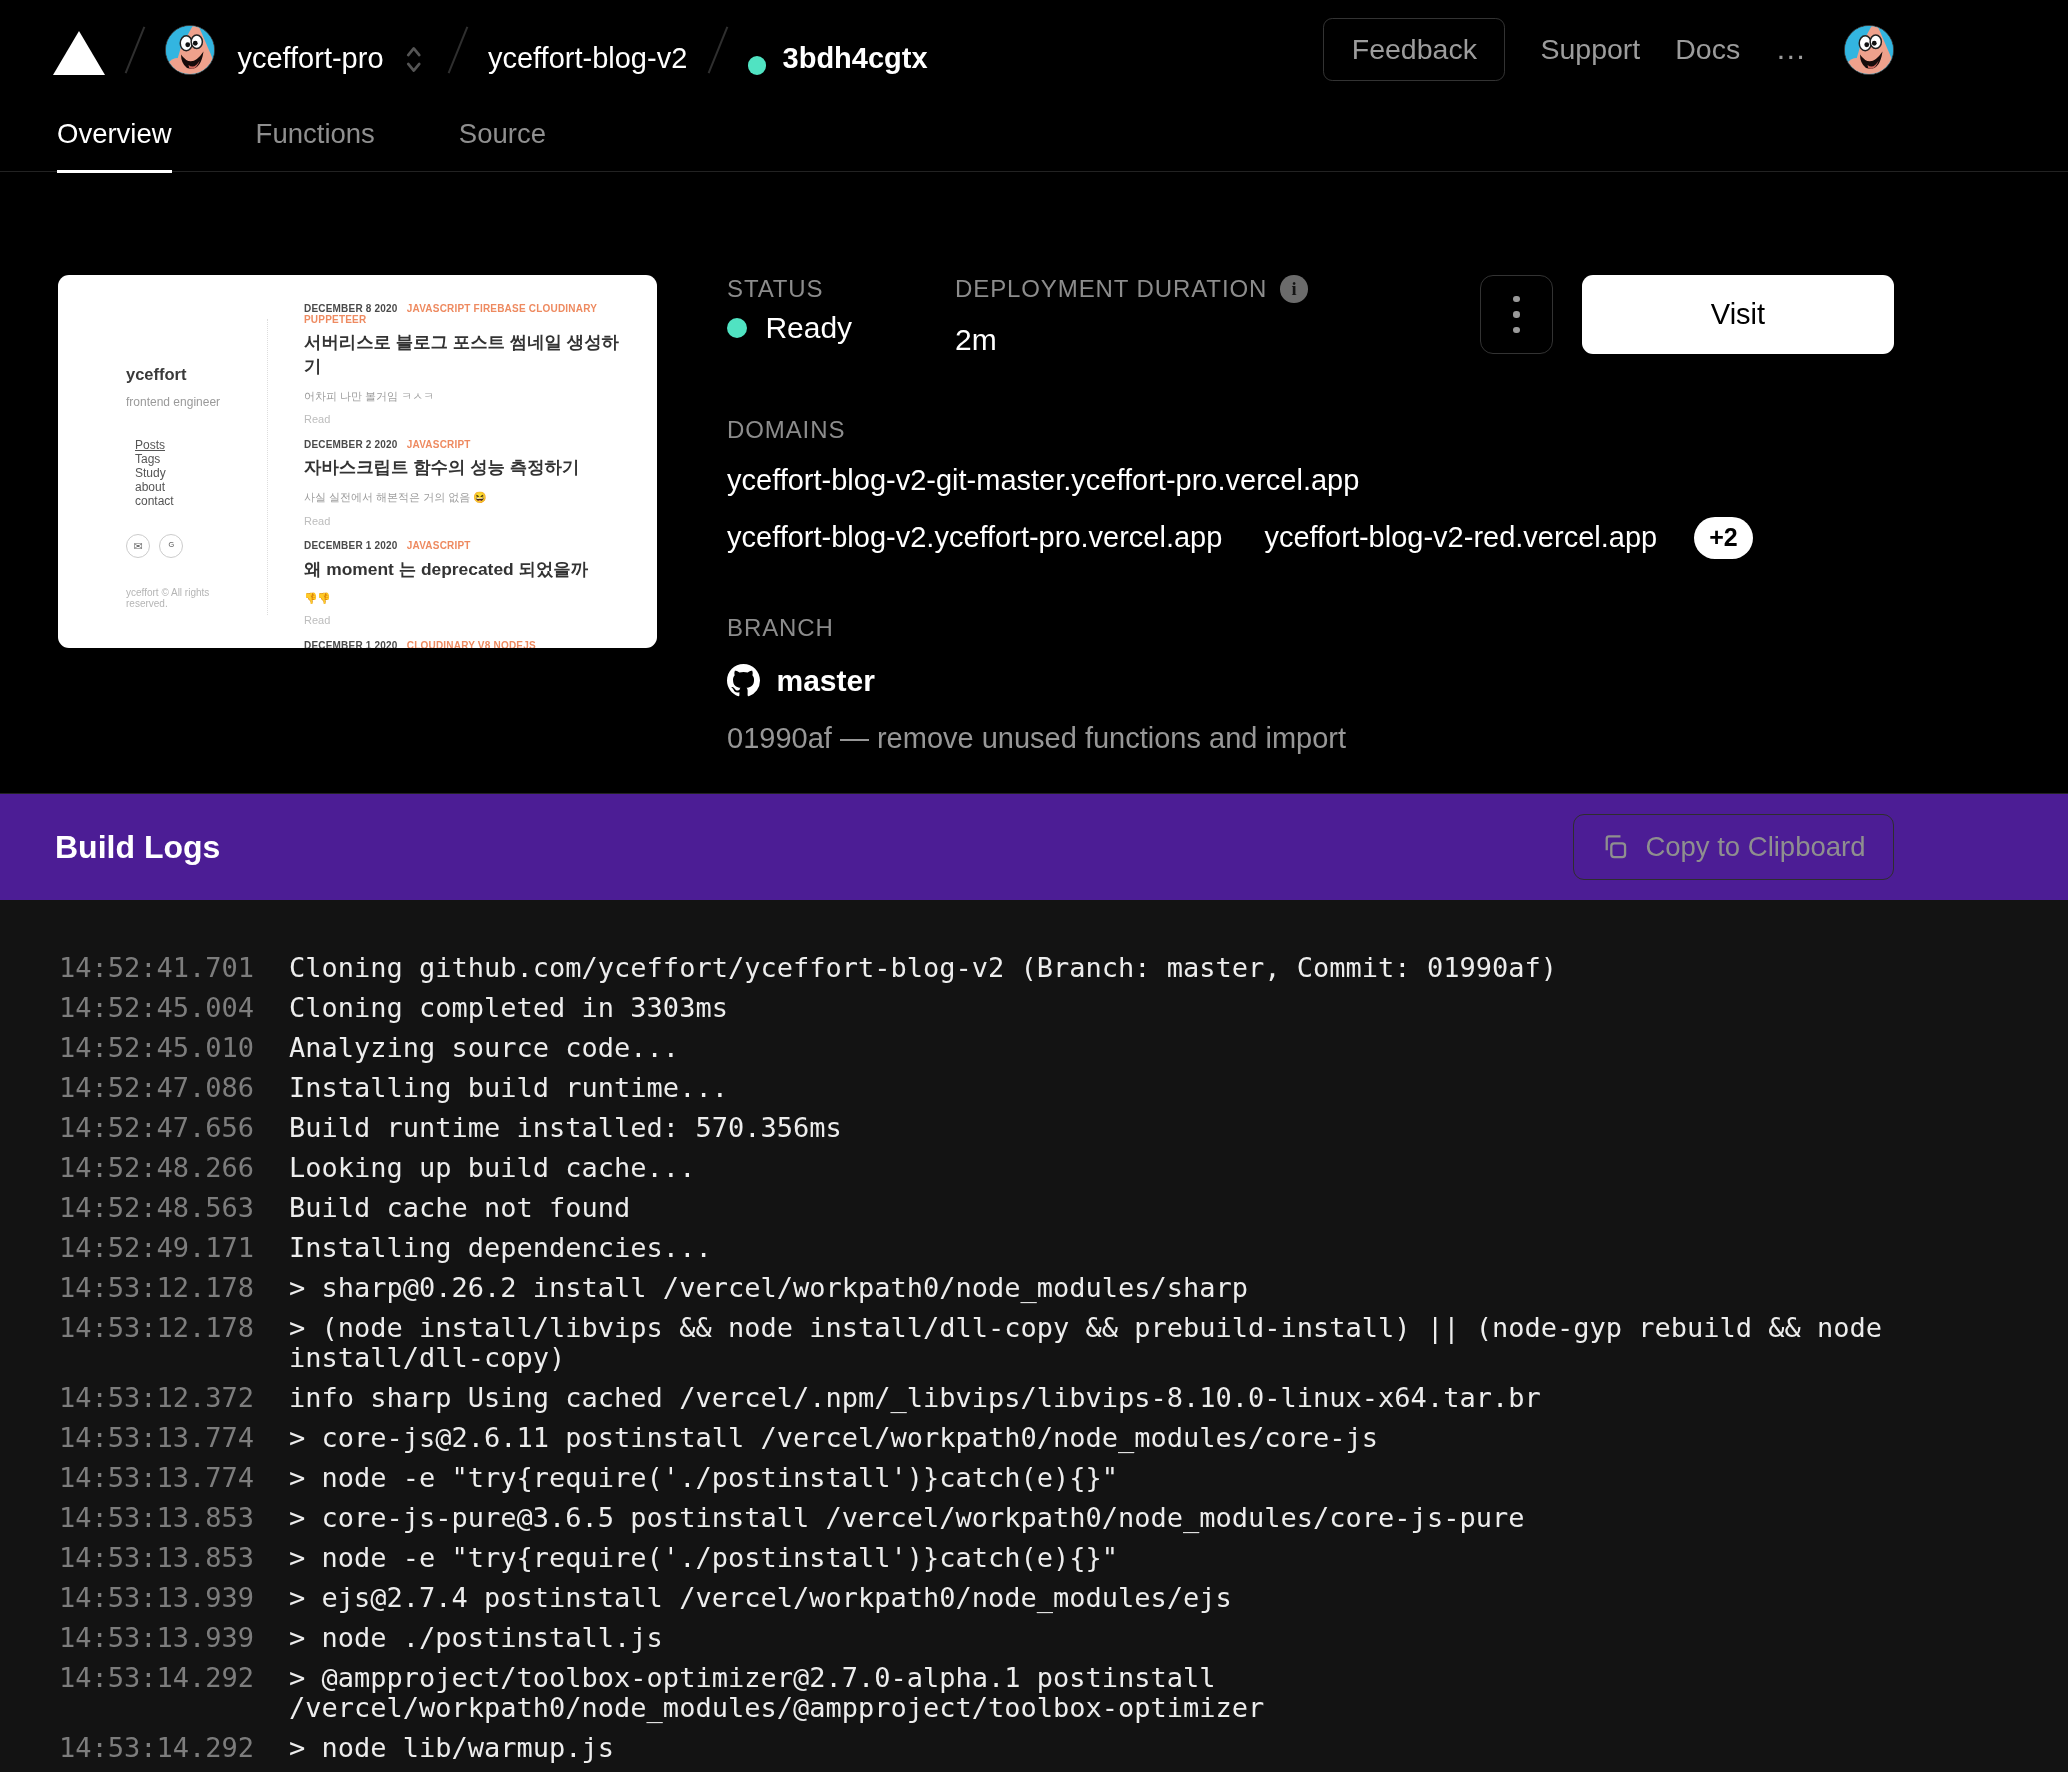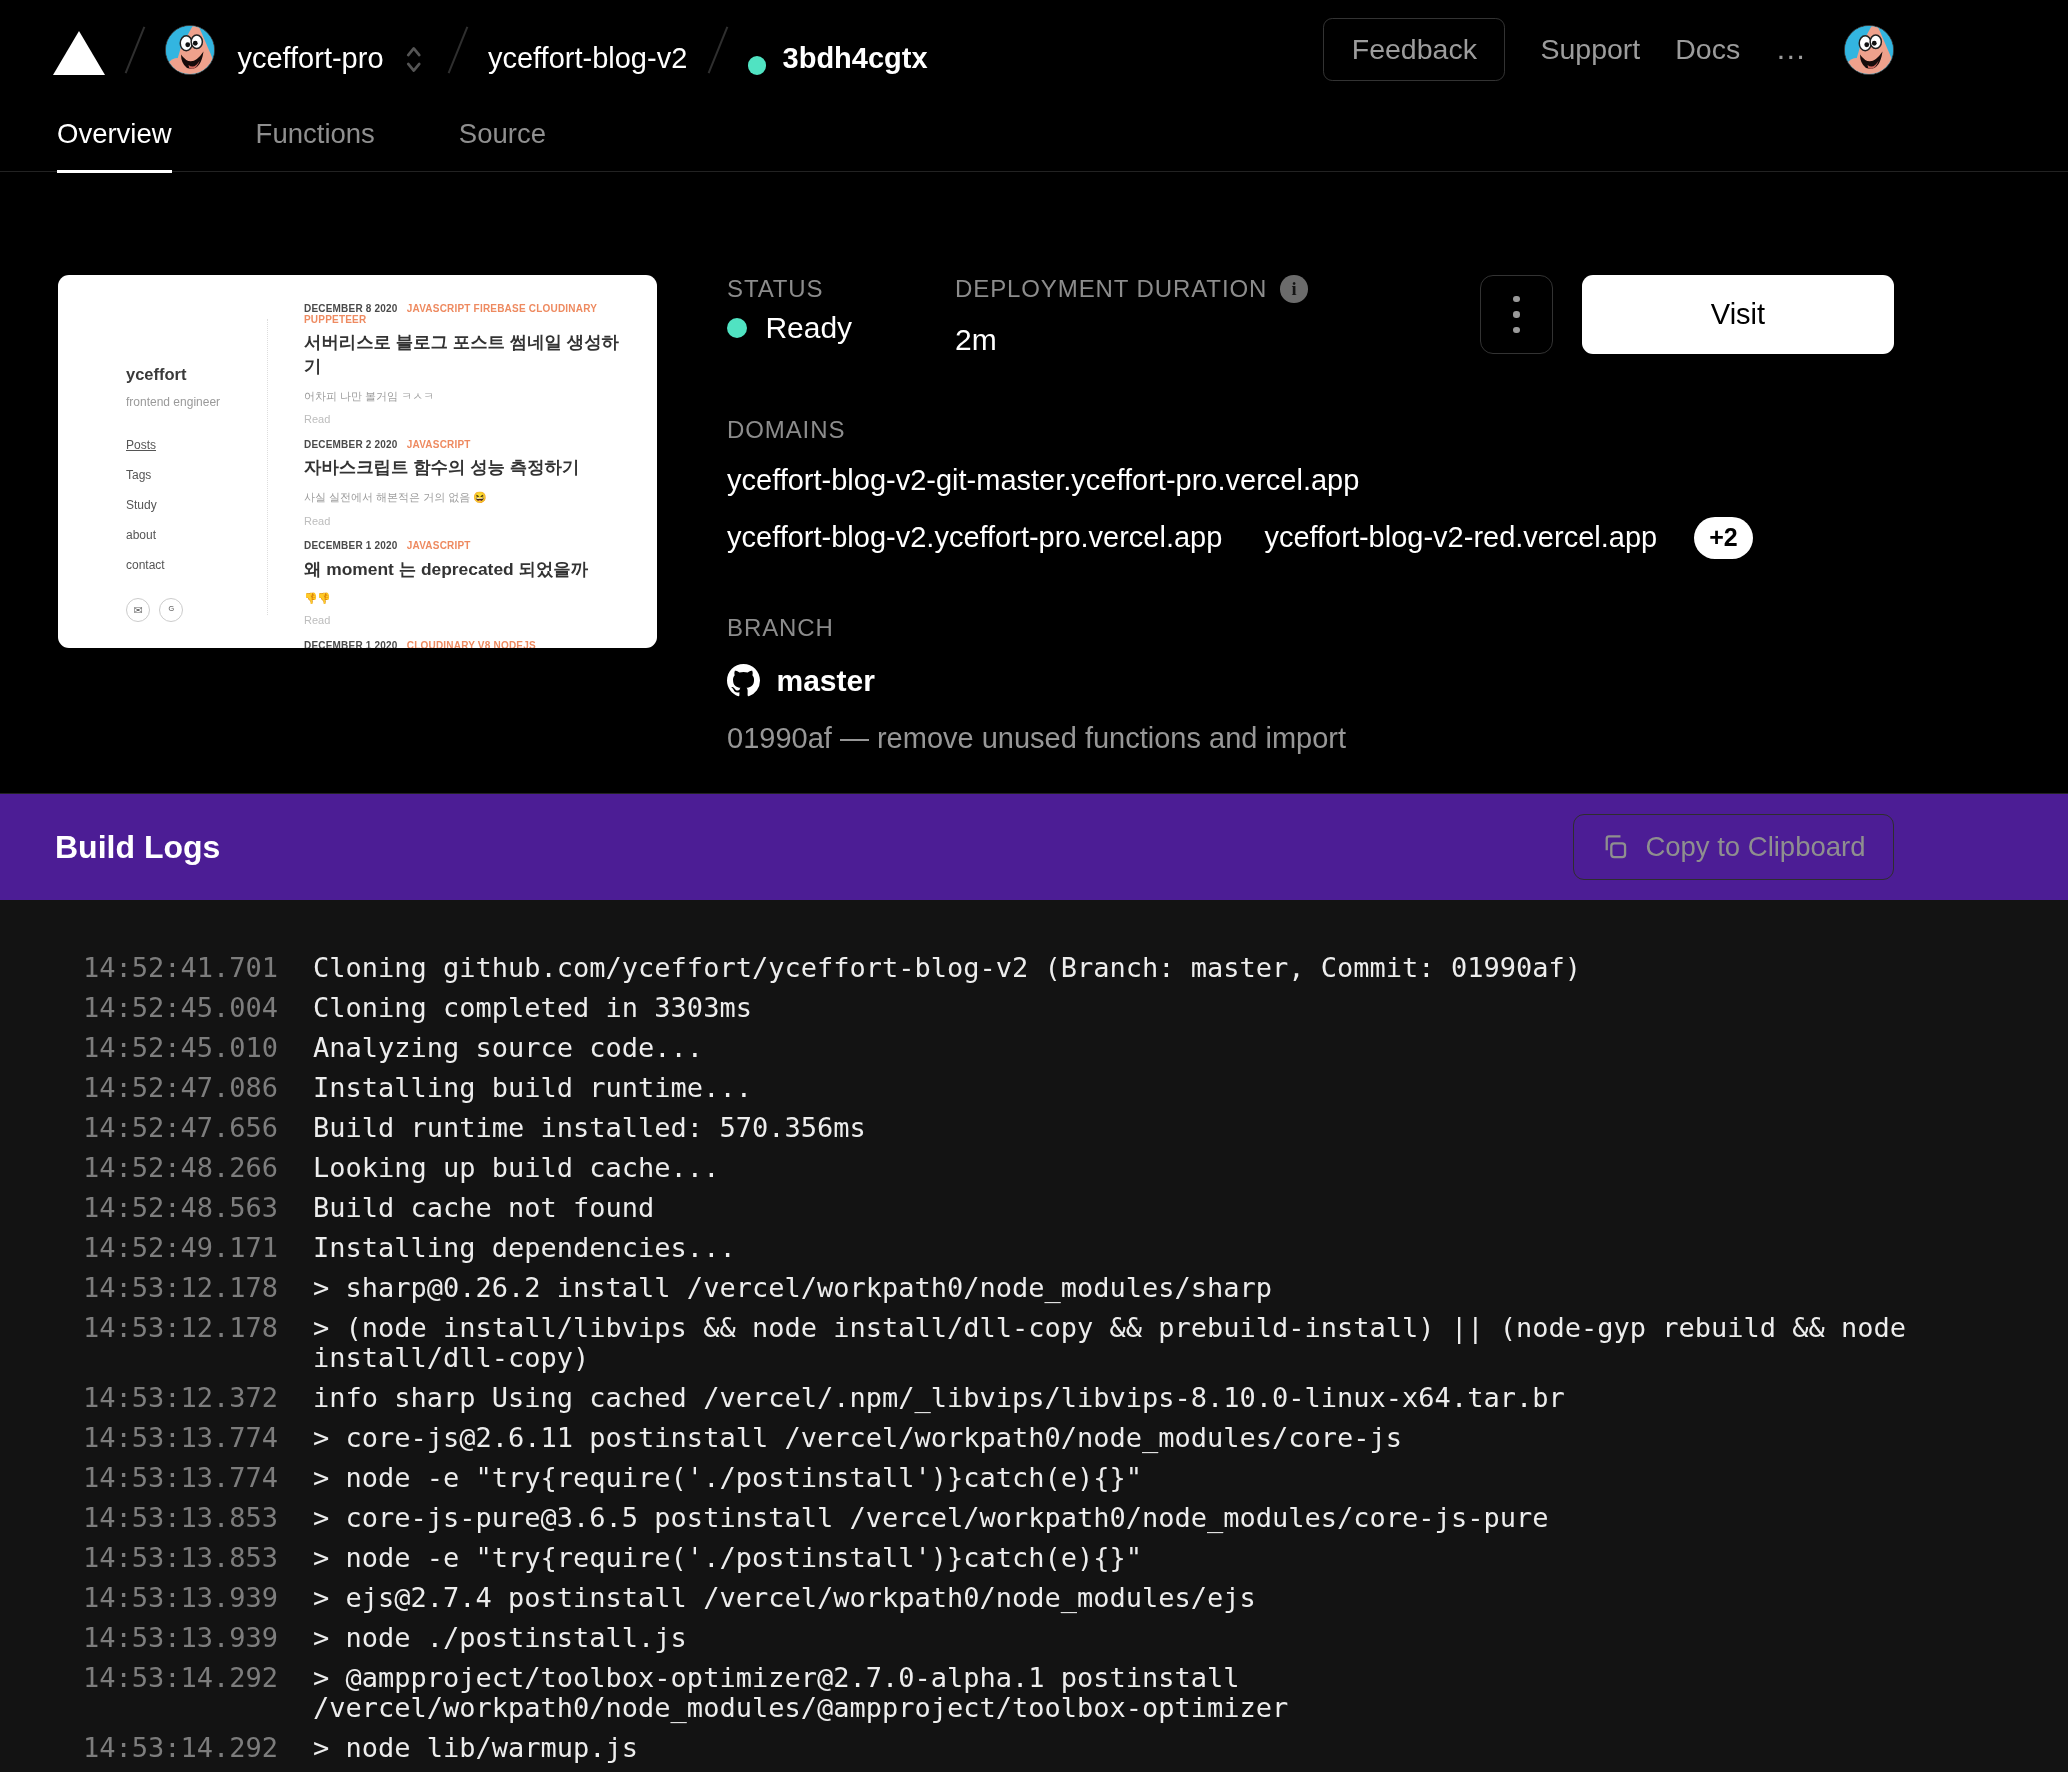--- a/index.html
+++ b/index.html
@@ -31,21 +31,21 @@
   .tabs { display:flex; align-items:stretch; height:73px; padding:0 174px 0 57px; border-bottom:1.8px solid #222;gap:33px; }
   .tab { display:flex; align-items:center; margin-right:51px; font-size:27.5px; color:#8f8f8f; border-bottom:3.7px solid transparent; margin-bottom:-1.8px; cursor:pointer; }
   .tab.active { color:#fff; border-color:#fff; font-weight:500; }
 
   
   .overview { display:flex; align-items:flex-start; height:621px; padding:103px 174px 0 58px; }
   .thumb-card { width:599px; height:373px; background:#fff; border-radius:11px; overflow:hidden; display:flex; color:#333; flex-shrink:0; cursor:pointer; }
   .thumb-sidebar { width:209px; flex-shrink:0; padding:90px 14.7px 0 68px; }
   .site-name { font-size:16.5px; font-weight:700; color:#3a3a3a; }
   .site-role { font-size:12px; color:#9a9a9a; margin-top:11px; }
-  .site-nav { margin-top:29px; display:flex; flex-direction:column; gap:16px; font-size:12px; color:#555; }
+  .site-nav { margin-top:29px; display:flex; flex-direction:column; gap:0; font-size:12px; color:#555;margin-left:9px; }
   .site-nav span.current { text-decoration:underline; }
   .site-icons { display:flex; gap:9.2px; margin-top:26px; }
   .site-icon { width:24px; height:24px; border-radius:50%; border:0.9px solid #ccc; display:flex; align-items:center; justify-content:center; font-size:11px; color:#666; }
   .site-footer { margin-top:29px; font-size:10px; color:#b5b5b5; }
   .thumb-main { flex:1; padding:27.5px 22px 0 37px; position:relative; overflow:hidden; }
   .thumb-main::before { content:''; position:absolute; left:0; top:44px; bottom:33px; border-left:1.8px dotted #ddd; }
   .post { margin-bottom:13.8px; }
   .post-meta { font-size:10px; font-weight:700; letter-spacing:0.2px; }
   .post-date { color:#4a4a4a; margin-right:9.2px; }
   .post-tags { color:#ee8a60; }
@@ -78,21 +78,21 @@
   .gh-icon { width:33px; height:33px; fill:#fff; }
   .commit { margin-top:24px; font-size:29px; color:#979797; }
 
   
   .build-header { border-top:1.8px solid #232323; display:flex; align-items:center; justify-content:space-between; height:107px; padding:0 174px 0 55px; background:#4c1d95; }
   .build-title { font-size:32px; font-weight:700; }
   .copy-btn { display:flex; align-items:center; gap:16.5px; border:1.8px solid #2e2e2e; border-radius:11px; padding:15.6px 27.5px; font-size:27.5px; color:#8f8f8f; background:transparent; cursor:pointer; font-family:inherit; }
   .copy-glyph { width:27.5px; height:27.5px; stroke:#8f8f8f; fill:none; stroke-width:2; }
 
   .logs { background:#131313; height:874px; padding:53px 92px 0 59px; overflow:hidden; }
-  .log-row { display:flex; align-items:flex-start; margin-bottom:10px; font-family:"DejaVu Sans Mono", monospace; font-size:27px; line-height:30px;margin-left:24px; }
+  .log-row { display:flex; align-items:flex-start; margin-bottom:10px; font-family:"DejaVu Sans Mono", monospace; font-size:27px; line-height:30px; }
   .log-time { width:197px; flex-shrink:0; color:#7d7d7d; margin-right:33px; }
   .log-text { color:#ededed; max-width:1616px; white-space:pre-wrap; word-break:break-word; }
 </style>
 </head>
 <body>
 
 <div class="navbar">
   <div class="nav-left">
     <div class="tri"></div>
     <div class="slash"></div>

